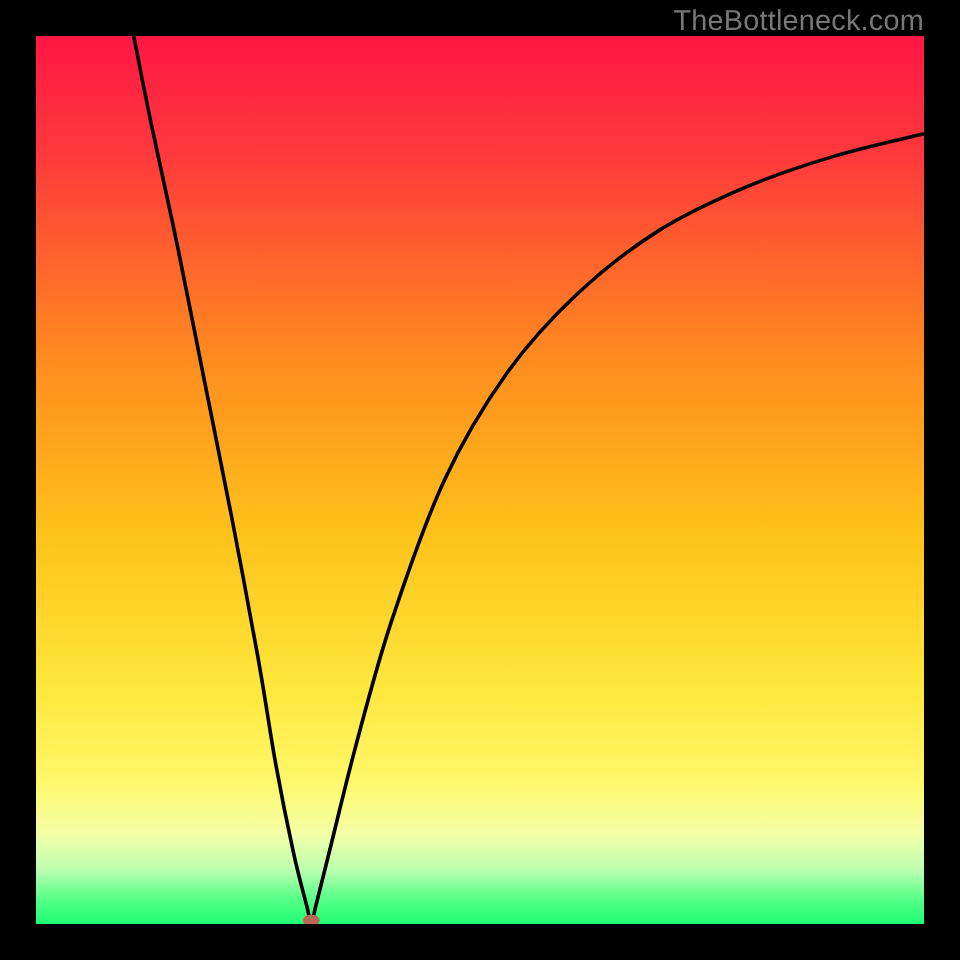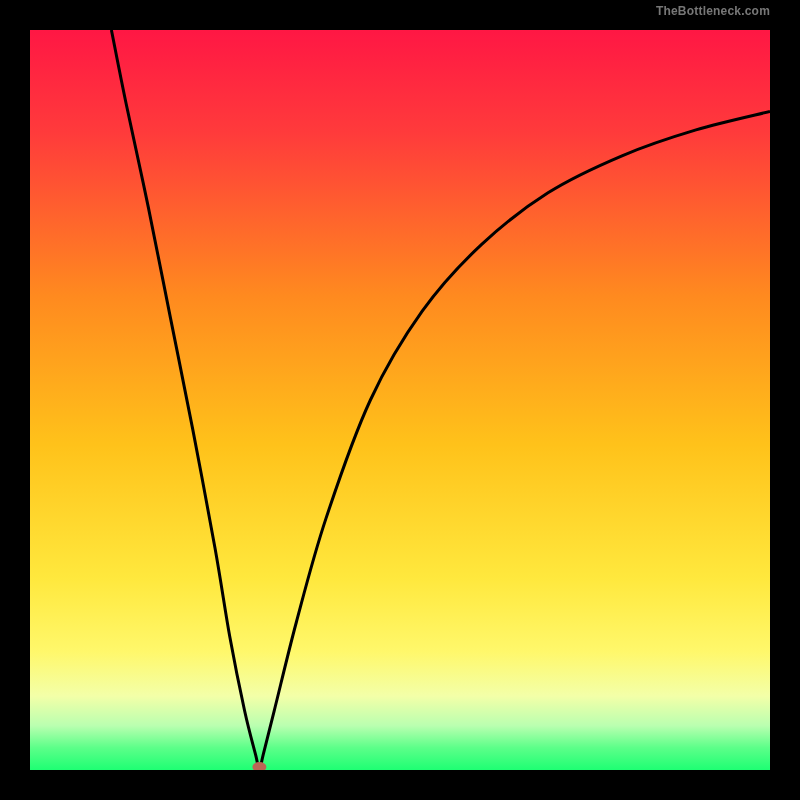--- a/index.html
+++ b/index.html
@@ -30,22 +30,22 @@
   }
   .curve-svg {
     position: absolute;
     inset: 0;
   }
   .watermark {
     position: absolute;
     top: 4px;
     right: 30px;
     color: #777;
-    font-size: 12px;
-    font-weight: 700;
+    font-size: 24px;
+    font-weight: 400;
     letter-spacing: 0.2px;
   }
 </style>
 </head>
 <body>
 
 <div class="stage">
 
   <div class="watermark">TheBottleneck.com</div>
 

